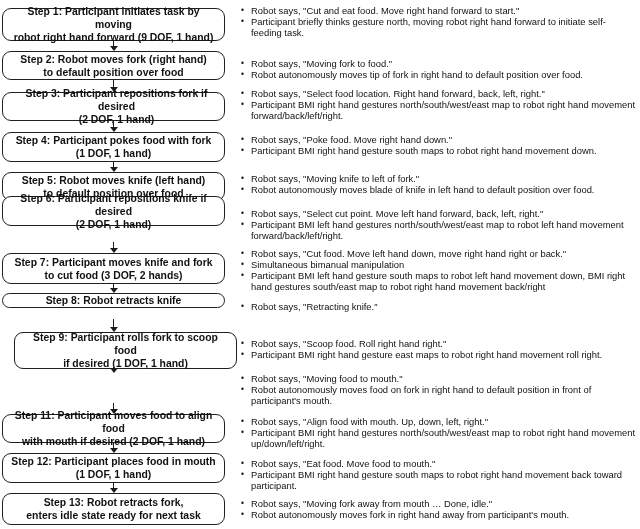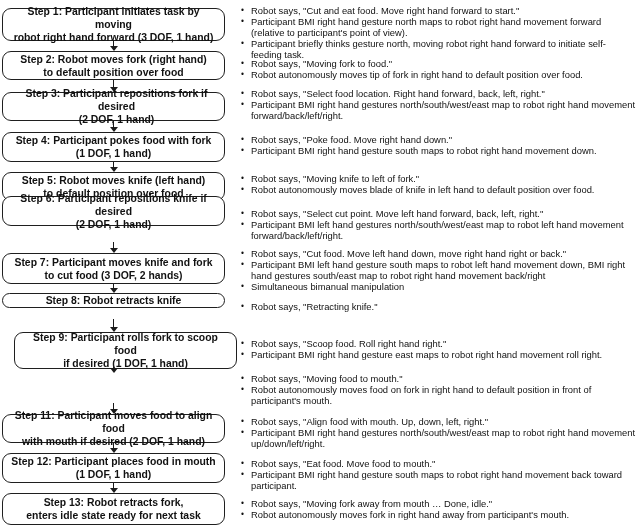--- a/index.html
+++ b/index.html
@@ -32,29 +32,28 @@
   }
   .bullets li{position:relative;padding-left:11px;margin:0;}
   .bullets li::before{content:"•";position:absolute;left:1px;top:0;font-size:8.5px;}
 </style>
 </head>
 <body>
 
 <div class="canvas" id="canvas">
   <div class="step-box" style="top: 8px; height: 33px;">
     <span class="box-text">Step 1: Participant initiates task by moving
-robot right hand forward (3 DOF, 1 hand)</span>
+robot right hand forward (9 DOF, 1 hand)</span>
   </div>
 <div class="arrow" style="top: 41px; height: 10px;">
       <i class="al"></i>
       <i class="ah"></i>
     </div>
     <ul class="bullets" style="top: 5px;">
       <li>Robot says, "Cut and eat food. Move right hand forward to start."</li>
-      <li>Participant BMI right hand gesture north maps to robot right hand movement forward (relative to participant's point of view).</li>
       <li>Participant briefly thinks gesture north, moving robot right hand forward to initiate self-feeding task.</li>
     </ul>
   <div class="step-box" style="top: 51px; height: 29px;">
     <span class="box-text">Step 2: Robot moves fork (right hand)
 to default position over food</span>
   </div>
 <div class="arrow" style="top: 80px; height: 12px;">
       <i class="al"></i>
       <i class="ah"></i>
     </div>
@@ -113,22 +112,22 @@
   <div class="step-box" style="top: 253px; height: 31px;">
     <span class="box-text">Step 7: Participant moves knife and fork
 to cut food (3 DOF, 2 hands)</span>
   </div>
 <div class="arrow" style="top: 284px; height: 9px;">
       <i class="al"></i>
       <i class="ah"></i>
     </div>
     <ul class="bullets" style="top: 248px;">
       <li>Robot says, "Cut food. Move left hand down, move right hand right or back."</li>
+      <li>Simultaneous bimanual manipulation</li>
       <li>Participant BMI left hand gesture south maps to robot left hand movement down, BMI right hand gestures south/east map to robot right hand movement back/right</li>
-      <li>Simultaneous bimanual manipulation</li>
     </ul>
   <div class="step-box" style="top: 293px; height: 15px;">
     <span class="box-text">Step 8: Robot retracts knife</span>
   </div>
 <div class="arrow" style="top: 319px; height: 13px;">
       <i class="al"></i>
       <i class="ah"></i>
     </div>
     <ul class="bullets" style="top: 301px;">
       <li>Robot says, "Retracting knife."</li>

